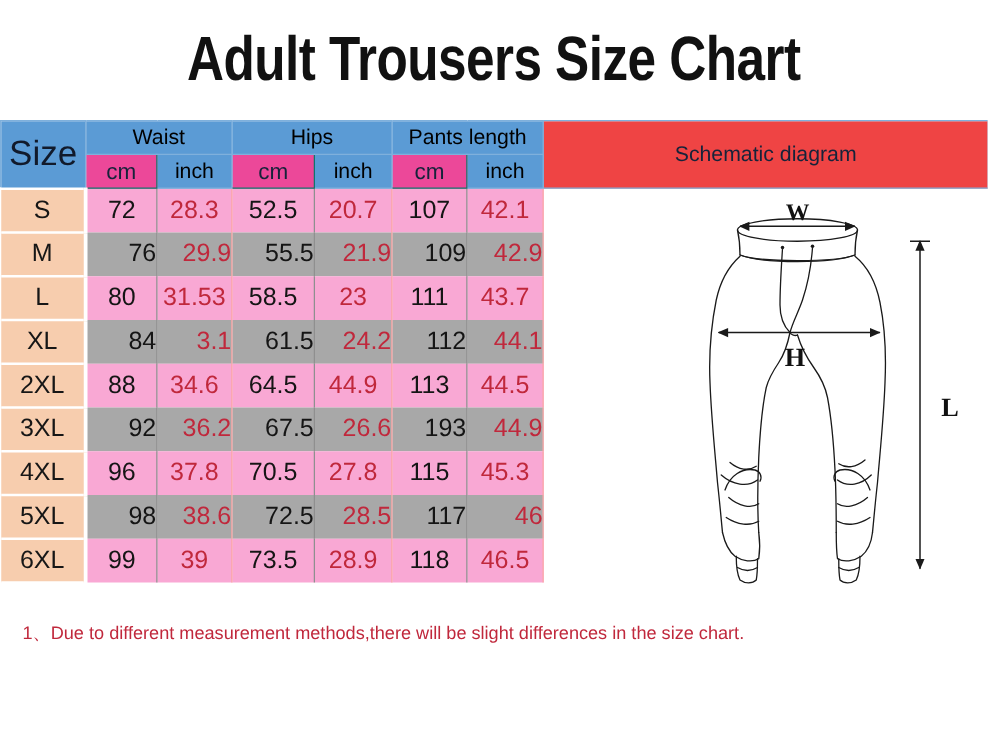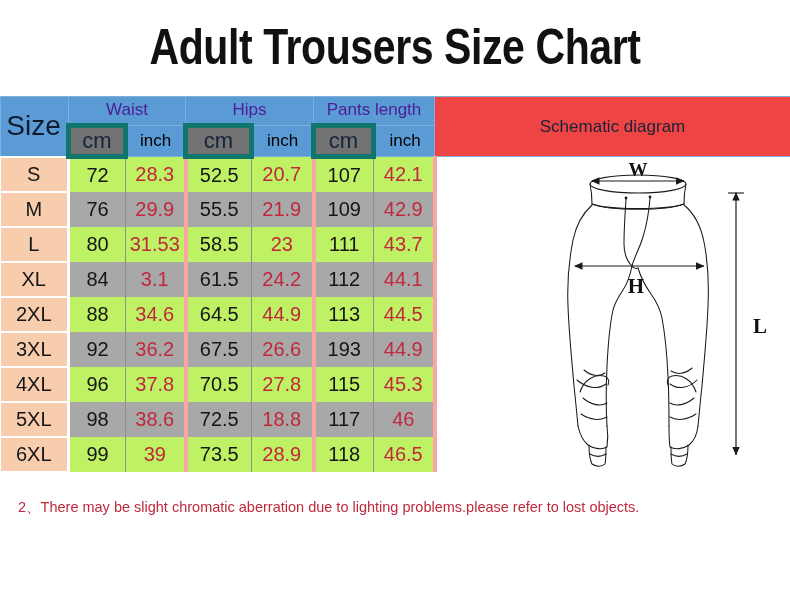--- a/index.html
+++ b/index.html
@@ -47,38 +47,38 @@
     padding: 0;
     margin: 0;
     text-align: center;
     vertical-align: middle;
     font-weight: normal;
   }
 
   
   .hdr {
     background: #5b9bd5;
-    color: #4c1d95;
+    color: #000000;
     font-size: 17px;
     height: 26px;
     border: 1px solid #7fb0dc;
   }
   .hdr-size {
     background: #5b9bd5;
     color: #111a2b;
     font-size: 28px;
     font-weight: bold;
     border: 1px solid #7fb0dc;
   }
   .hdr-sub-cm {
-    background: #737373;
+    background: #ec4899;
     color: #16233a;
-    font-size: 22px;
+    font-size: 18px;
     height: 26px;
-    border: 5px solid #0f766e;
+    border: 1px solid #0f766e;
   }
   .hdr-sub-inch {
     background: #5b9bd5;
     color: #000000;
     font-size: 17px;
     height: 26px;
     border: 1px solid #7fb0dc;
   }
   .hdr-schem {
     background: #ef4444;
@@ -102,26 +102,26 @@
   .cm-cell {
     color: #151515;
     font-size: 20px;
     height: 33px;
     border-right: 1px solid #8f8f8f;
   }
   .inch-cell {
     color: #c0283c;
     font-size: 20px;
     height: 33px;
-    border-right: 4px solid #fca5a5;
+    border-right: 1px solid #fca5a5;
   }
   tr.row-white .cm-cell,
-  tr.row-white .inch-cell { background: #bef264; }
+  tr.row-white .inch-cell { background: #f9a8d4; }
   tr.row-gray .cm-cell,
-  tr.row-gray .inch-cell { background: #a8a8a8; }
+  tr.row-gray .inch-cell { background: #a8a8a8; text-align: right; }
 
   .schem-cell {
     background: #ffffff;
     border: none;
   }
 
   
   #schematic-drawing {
     position: absolute;
     left: 520px;
@@ -246,21 +246,21 @@
           <td class="inch-cell">27.8</td>
           <td class="cm-cell">115</td>
           <td class="inch-cell">45.3</td>
           <td class="schem-cell"></td>
         </tr>
         <tr class="row-gray">
           <td class="size-cell">5XL</td>
           <td class="cm-cell">98</td>
           <td class="inch-cell">38.6</td>
           <td class="cm-cell">72.5</td>
-          <td class="inch-cell">18.8</td>
+          <td class="inch-cell">28.5</td>
           <td class="cm-cell">117</td>
           <td class="inch-cell">46</td>
           <td class="schem-cell"></td>
         </tr>
         <tr class="row-white">
           <td class="size-cell">6XL</td>
           <td class="cm-cell">99</td>
           <td class="inch-cell">39</td>
           <td class="cm-cell">73.5</td>
           <td class="inch-cell">28.9</td>
@@ -347,14 +347,14 @@
 
     <g>
       <line x1="216" y1="45" x2="216" y2="307" stroke="#1a1a1a" stroke-width="1.2" marker-start="url(#arrL)" marker-end="url(#arrR)"></line>
       <line x1="208" y1="45" x2="224" y2="45" stroke="#1a1a1a" stroke-width="1.1"></line>
     </g>
     <text x="240" y="185" text-anchor="middle" font-family="'Liberation Serif', serif" font-size="21" font-weight="bold" fill="#111111">L</text>
   </svg>
 </div>
 
 <div id="reminders">
-  <div>2、There may be slight chromatic aberration due to lighting problems.please refer to lost objects.</div>
+  <div>1、Due to different measurement methods,there will be slight differences in the size chart.</div>
 </div>
 
 </body></html>

